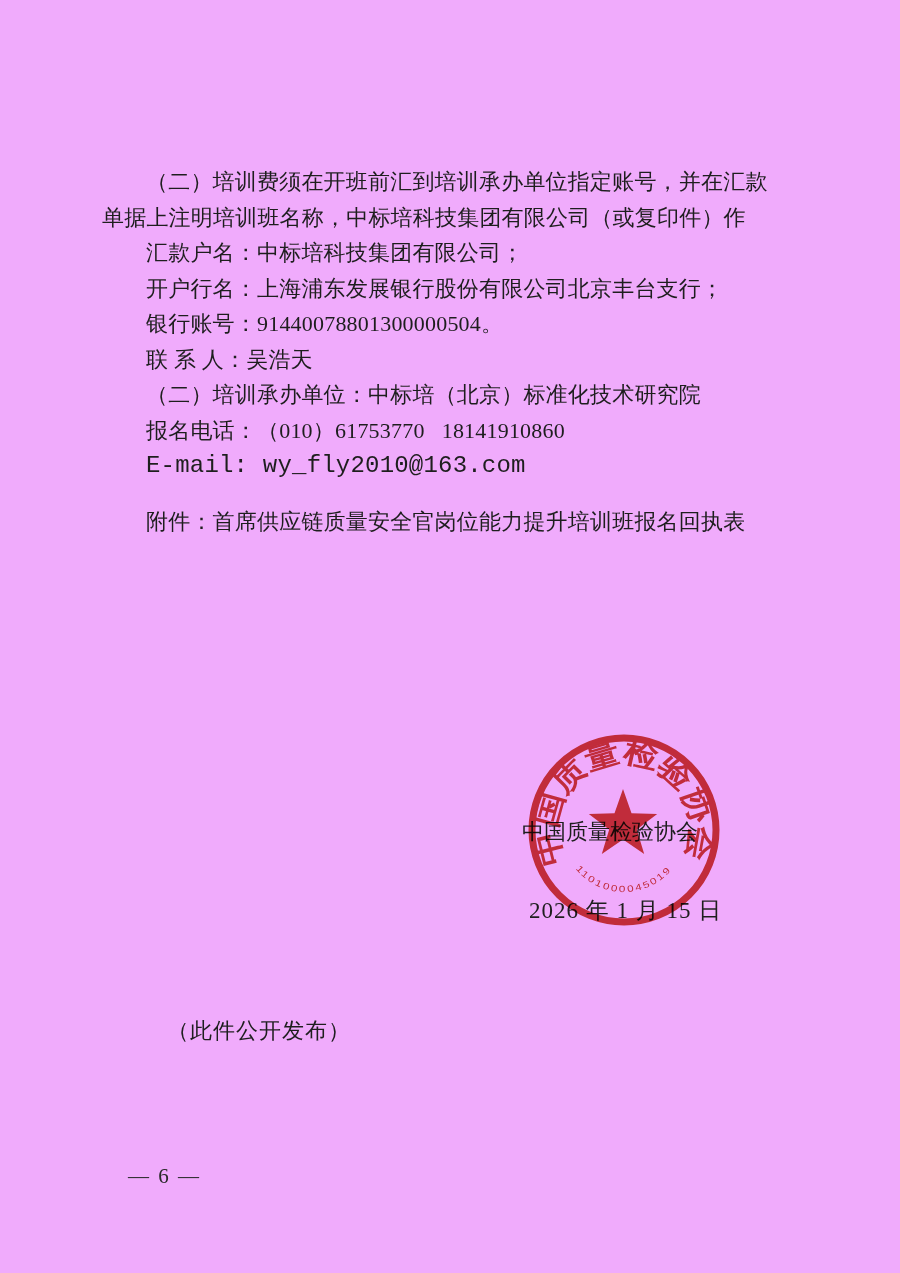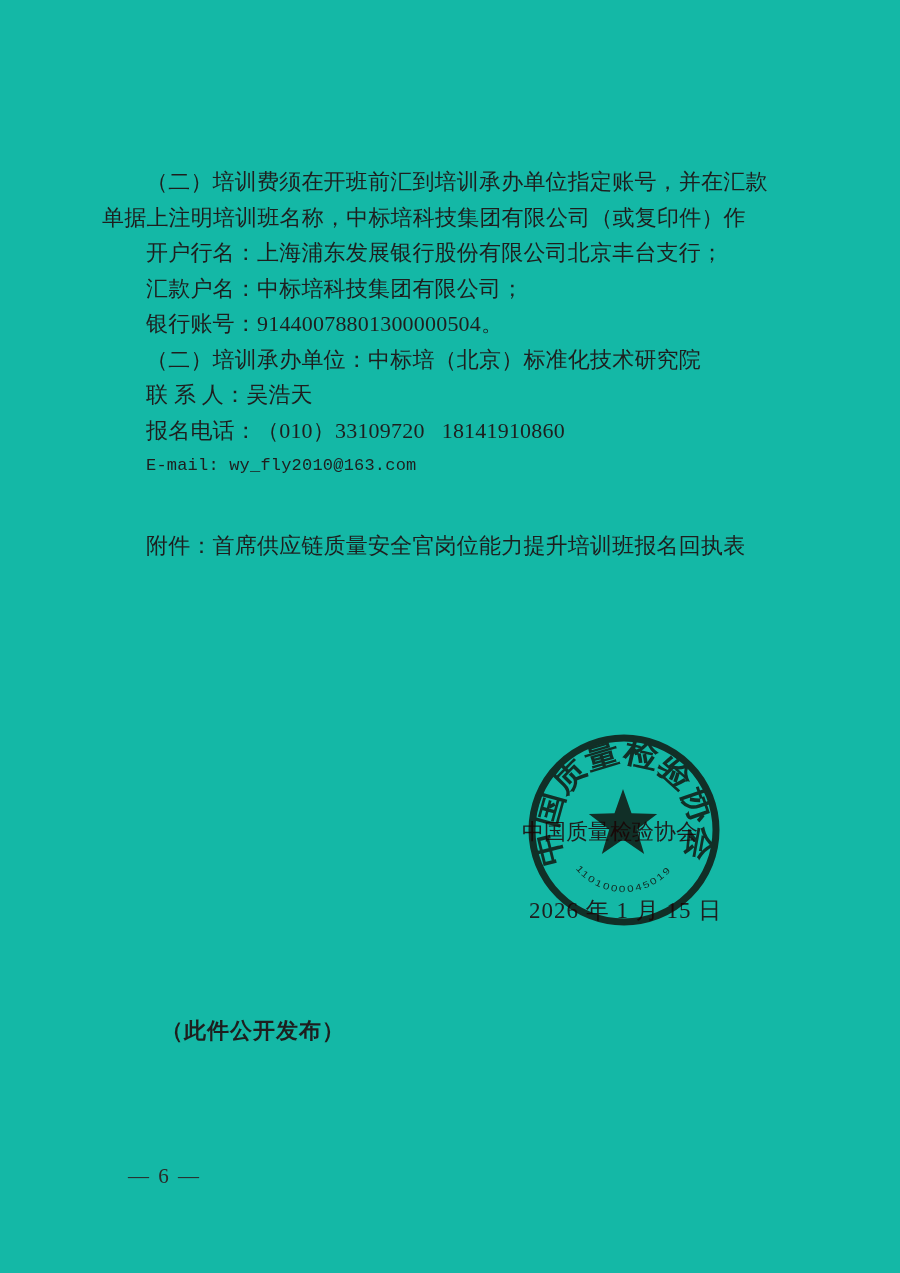--- a/index.html
+++ b/index.html
@@ -4,81 +4,81 @@
 <style>
   html,body{margin:0;padding:0;}
   body{
     width:900px;height:1273px;
     background:#e9e9e9;
     font-family:"Liberation Serif","DejaVu Serif",serif;
   }
   .page{
     position:relative;
     width:900px;height:1273px;
-    background:#14b8a6;
+    background:#f0abfc;
     overflow:hidden;
     color:#1e1e1e;
   }
   .body-text{
     position:absolute;
     left:102px;top:164px;
     width:710px;
   }
   .line{
     font-size:22px;
     line-height:35.5px;
     white-space:pre;
     letter-spacing:0.2px;
   }
   .indent{padding-left:44px;}
   .heading{
     font-family:"Liberation Sans","DejaVu Sans",sans-serif;
     font-weight:700;
     font-size:23px;
   }
-  .mono{font-family:"Liberation Mono","DejaVu Sans Mono",monospace;font-size:17px;}
-  .attachment{margin-top:44px;}
+  .mono{font-family:"Liberation Mono","DejaVu Sans Mono",monospace;font-size:24px;}
+  .attachment{margin-top:20px;}
   .sig-org{
     position:absolute;left:522px;top:817px;
     font-size:22px;white-space:pre;z-index:1;
   }
   .sig-date{
     position:absolute;left:529px;top:895px;
     font-size:23px;white-space:pre;letter-spacing:1px;z-index:1;
   }
   .seal{
     position:absolute;left:526px;top:733px;
     width:196px;height:196px;
     z-index:2;
     mix-blend-mode:multiply;
     opacity:0.92;
   }
   .publish-note{
-    position:absolute;left:161px;top:1016px;
-    font-size:22px;white-space:pre;letter-spacing:1px;font-weight:bold;
+    position:absolute;left:167px;top:1016px;
+    font-size:22px;white-space:pre;letter-spacing:1px;
   }
   .page-number{
     position:absolute;left:128px;top:1164px;
     font-size:21px;white-space:pre;letter-spacing:2px;color:#2a2a2a;
   }
 </style>
 </head>
 <body>
 
 <div class="page">
 
   <div class="body-text">
     <div class="line indent">（二）培训费须在开班前汇到培训承办单位指定账号，并在汇款</div>
     <div class="line">单据上注明培训班名称，中标培科技集团有限公司（或复印件）作</div>
+    <div class="line indent">汇款户名：中标培科技集团有限公司；</div>
     <div class="line indent">开户行名：上海浦东发展银行股份有限公司北京丰台支行；</div>
-    <div class="line indent">汇款户名：中标培科技集团有限公司；</div>
     <div class="line indent">银行账号：91440078801300000504。</div>
+    <div class="line indent">联 系 人：吴浩天</div>
     <div class="line indent">（二）培训承办单位：中标培（北京）标准化技术研究院</div>
-    <div class="line indent">联 系 人：吴浩天</div>
-    <div class="line indent">报名电话：（010）33109720   18141910860</div>
+    <div class="line indent">报名电话：（010）61753770   18141910860</div>
     <div class="line indent mono">E-mail: wy_fly2010@163.com</div>
     <div class="line indent attachment">附件：首席供应链质量安全官岗位能力提升培训班报名回执表</div>
   </div>
 
   <div class="sig-org">中国质量检验协会</div>
   <div class="sig-date">2026 年 1 月 15 日</div>
 
   <svg class="seal" viewBox="0 0 196 196" xmlns="http://www.w3.org/2000/svg">
     <defs>
       <path id="ringTextPath" d="M 40 130.5 A 67 67 0 1 1 156 130.5" fill="none"></path>

